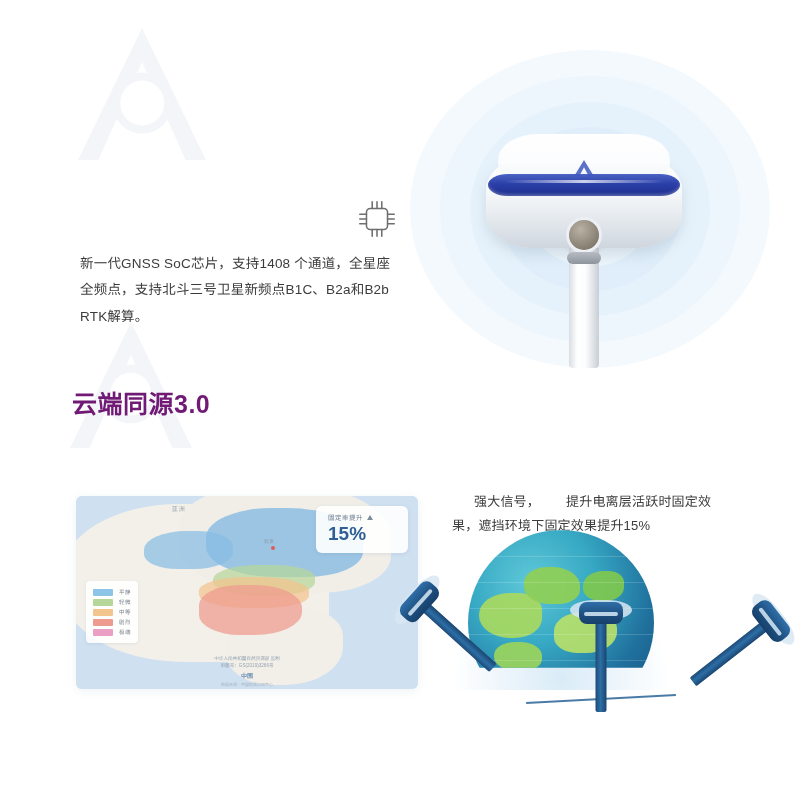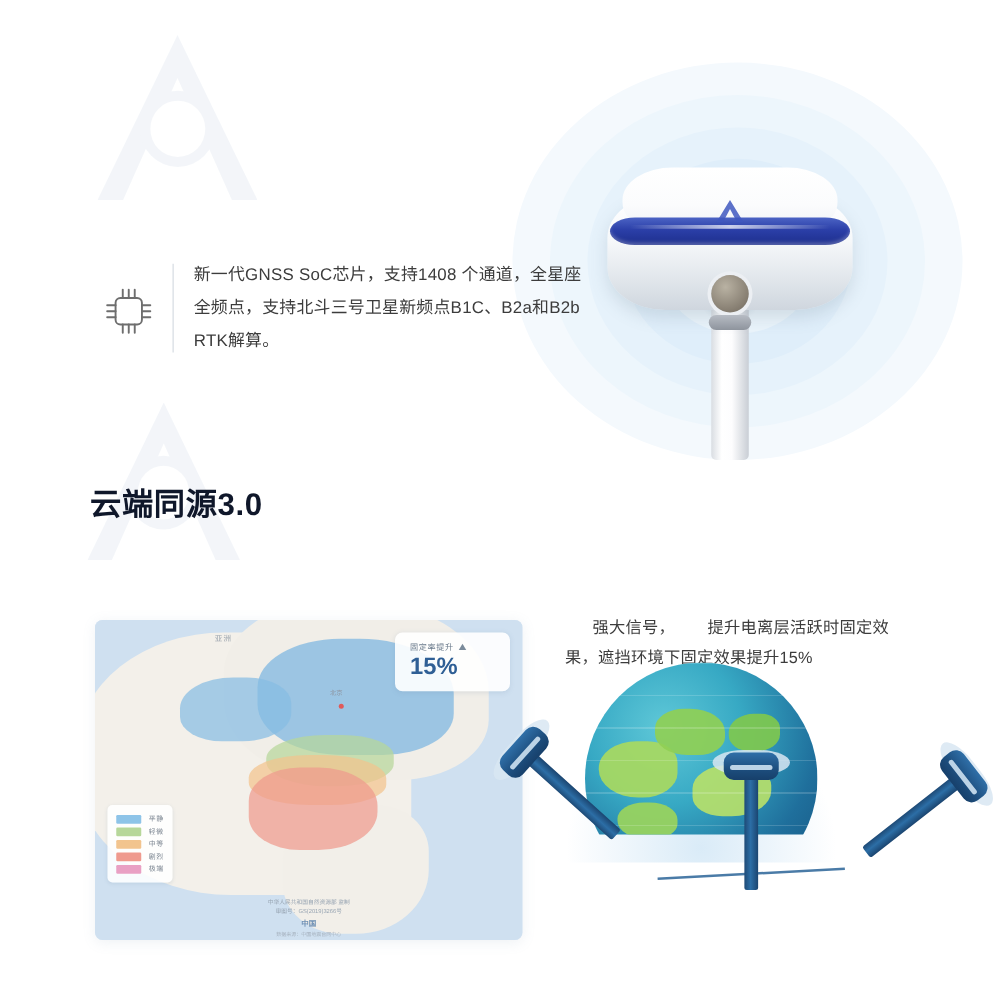--- a/index.html
+++ b/index.html
@@ -87,34 +87,34 @@
     width:34px;height:12px;border-radius:6px;
     background:linear-gradient(180deg,#b7bcc4,#8e949d);
   }
 
   
   .head1{position:absolute;left:104px;top:93px;}
   .head1 .l1{font-size:27px;font-weight:700;color:#2a5a91;letter-spacing:1px;line-height:1.2;}
   .head1 .l2{font-size:27px;font-weight:700;color:#2a5a91;letter-spacing:1px;line-height:1.2;margin-left:-26px;margin-top:4px;}
 
   .head2{position:absolute;left:72px;top:388px;}
-  .head2 .l1{font-size:25px;font-weight:700;color:#0f172a;letter-spacing:.5px;line-height:1.28;}
+  .head2 .l1{font-size:25px;font-weight:700;color:#701a75;letter-spacing:.5px;line-height:1.28;}
   .head2 .l2{font-size:25px;font-weight:700;color:#1a4f8f;letter-spacing:.5px;line-height:1.28;margin-top:3px;}
 
   
-  .feature{position:absolute;left:80px;top:207px;display:flex;align-items:center;}
+  .feature{position:absolute;left:80px;top:189px;display:flex;align-items:flex-end;flex-direction:column;}
   .chip-icon{width:46px;height:48px;flex:0 0 46px;margin-top:6px;}
   .divider{width:1px;align-self:stretch;background:#d7dde4;margin:4px 16px 4px 12px;}
   .feature-text{
     font-size:13.5px;color:#3c3c3c;line-height:1.95;max-width:320px;letter-spacing:.2px;
   }
 
   
   .map-card{
-    position:absolute;left:76px;top:496px;width:342px;height:256px;
+    position:absolute;left:76px;top:496px;width:342px;height:193px;
     background:#dce9f5;border-radius:6px;overflow:hidden;
     box-shadow:0 2px 10px rgba(120,145,170,.12);
   }
   .map-ocean{position:absolute;inset:0;background:#cfe0f0;}
   .map-land{
     position:absolute;left:-4%;top:4%;width:78%;height:82%;
     background:#f3f0ea;
     border-radius:44% 38% 30% 46%;
   }
   .map-land2{

